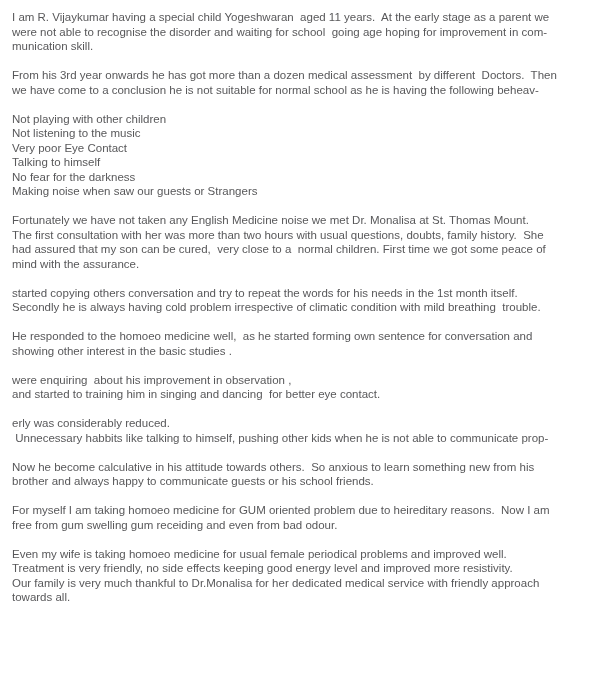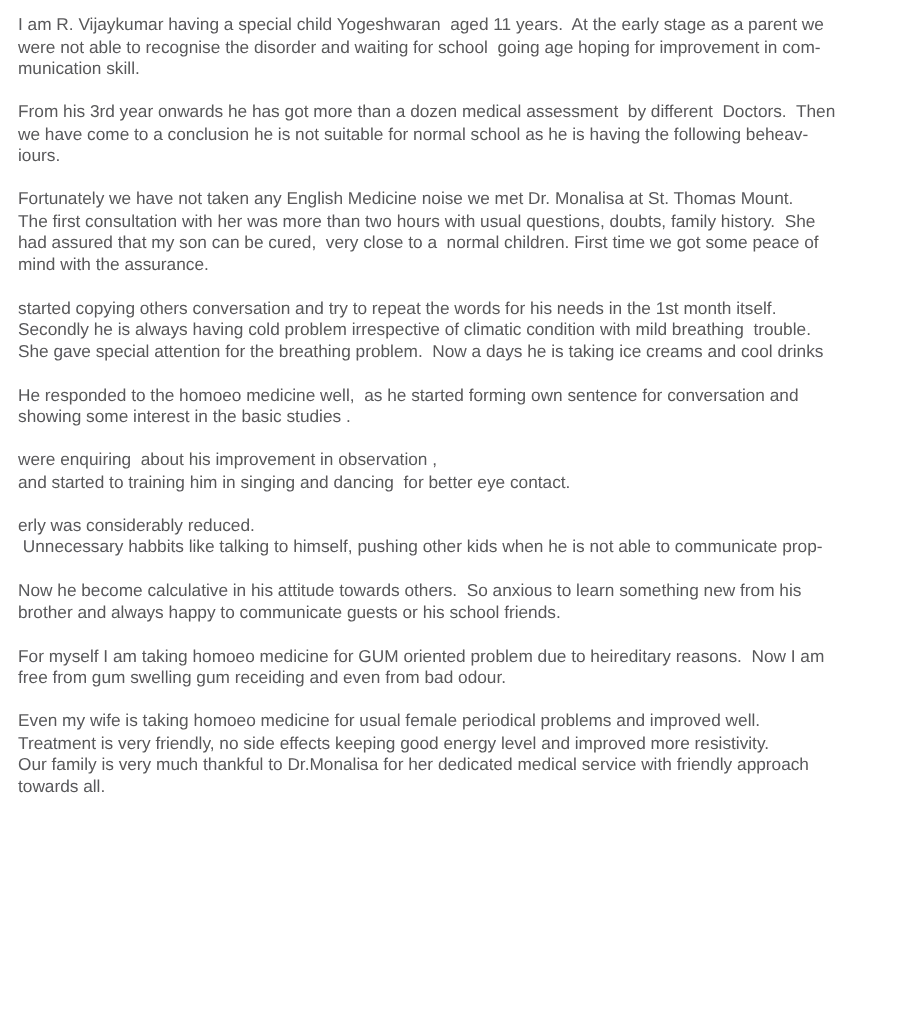--- a/index.html
+++ b/index.html
@@ -36,40 +36,46 @@
 
   <div class="para">
     <div class="line">I am R. Vijaykumar having a special child Yogeshwaran  aged 11 years.  At the early stage as a parent we</div>
     <div class="line">were not able to recognise the disorder and waiting for school  going age hoping for improvement in com-</div>
     <div class="line">munication skill.</div>
   </div>
 
   <div class="para">
     <div class="line">From his 3rd year onwards he has got more than a dozen medical assessment  by different  Doctors.  Then</div>
     <div class="line">we have come to a conclusion he is not suitable for normal school as he is having the following beheav-</div>
-    <div class="line">iours.</div>
   </div>
 
+  <div class="para">
+    <div class="line">Not playing with other children</div>
+    <div class="line">Not listening to the music</div>
+    <div class="line">Very poor Eye Contact</div>
+    <div class="line">Talking to himself</div>
+    <div class="line">No fear for the darkness</div>
+    <div class="line">Making noise when saw our guests or Strangers</div>
+  </div>
 
   <div class="para">
     <div class="line">Fortunately we have not taken any English Medicine noise we met Dr. Monalisa at St. Thomas Mount.</div>
     <div class="line">The first consultation with her was more than two hours with usual questions, doubts, family history.  She</div>
     <div class="line">had assured that my son can be cured,  very close to a  normal children. First time we got some peace of</div>
     <div class="line">mind with the assurance.</div>
   </div>
 
   <div class="para">
     <div class="line">started copying others conversation and try to repeat the words for his needs in the 1st month itself.</div>
     <div class="line">Secondly he is always having cold problem irrespective of climatic condition with mild breathing  trouble.</div>
-    <div class="line">She gave special attention for the breathing problem.  Now a days he is taking ice creams and cool drinks</div>
   </div>
 
   <div class="para">
     <div class="line">He responded to the homoeo medicine well,  as he started forming own sentence for conversation and</div>
-    <div class="line">showing some interest in the basic studies .</div>
+    <div class="line">showing other interest in the basic studies .</div>
   </div>
 
   <div class="para">
     <div class="line">were enquiring  about his improvement in observation ,</div>
     <div class="line">and started to training him in singing and dancing  for better eye contact.</div>
   </div>
 
   <div class="para">
     <div class="line">erly was considerably reduced.</div>
     <div class="line"> Unnecessary habbits like talking to himself, pushing other kids when he is not able to communicate prop-</div>

